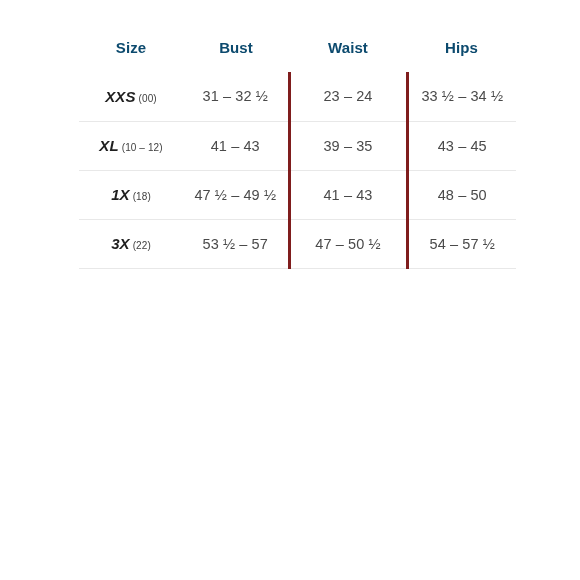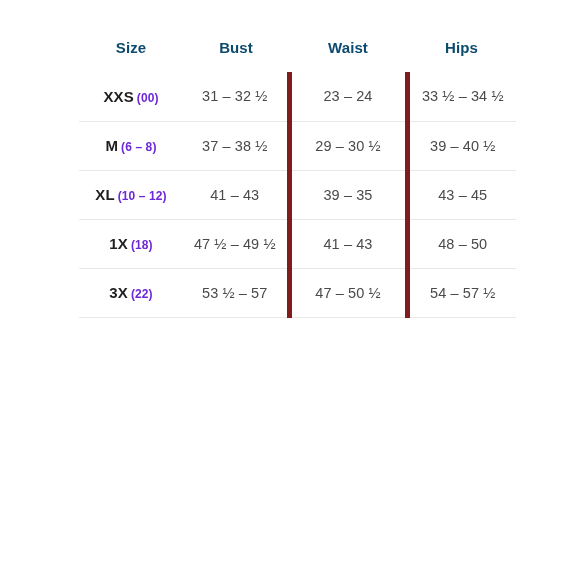--- a/index.html
+++ b/index.html
@@ -59,45 +59,46 @@
     border-top: 1px solid #e8e8e8;
     padding: 0 2px;
     vertical-align: middle;
     white-space: nowrap;
     letter-spacing: 0.1px;
   }
 
   
   tbody td.div-right,
   thead th.div-right {
-    border-right: 5px solid #7f1d1d;
+    border-right: 3px solid #7f1d1d;
   }
 
   thead th.div-right {
     border-right: none;
   }
 
   tbody tr:first-child td {
     border-top: none;
   }
 
   tbody tr:last-child td {
     border-bottom: 1px solid #e8e8e8;
   }
 
   .sz-label {
     font-weight: bold;
     color: #1f1f1f;
     font-size: 15px;
+    font-style: italic;
   }
 
   .sz-num {
-    color: #6d28d9;
-    font-size: 12px;
-    font-weight: bold;
+    color: #404040;
+    font-size: 10px;
+    font-weight: normal;
     margin-left: 3px;
   }
 
   td.size-cell {
     text-align: center;
   }
 </style>
 </head>
 <body>
 
@@ -118,26 +119,20 @@
       </tr>
     </thead>
     <tbody id="chart-body">
         <tr>
           <td class="size-cell"><span class="sz-label">XXS</span><span class="sz-num">(00)</span></td>
           <td class="div-right">31 – 32 ½</td>
           <td class="div-right">23 – 24</td>
           <td>33 ½ – 34 ½</td>
         </tr>
         <tr>
-          <td class="size-cell"><span class="sz-label">M</span><span class="sz-num">(6 – 8)</span></td>
-          <td class="div-right">37 – 38 ½</td>
-          <td class="div-right">29 – 30 ½</td>
-          <td>39 – 40 ½</td>
-        </tr>
-        <tr>
           <td class="size-cell"><span class="sz-label">XL</span><span class="sz-num">(10 – 12)</span></td>
           <td class="div-right">41 – 43</td>
           <td class="div-right">39 – 35</td>
           <td>43 – 45</td>
         </tr>
         <tr>
           <td class="size-cell"><span class="sz-label">1X</span><span class="sz-num">(18)</span></td>
           <td class="div-right">47 ½ – 49 ½</td>
           <td class="div-right">41  – 43</td>
           <td>48 – 50</td>

